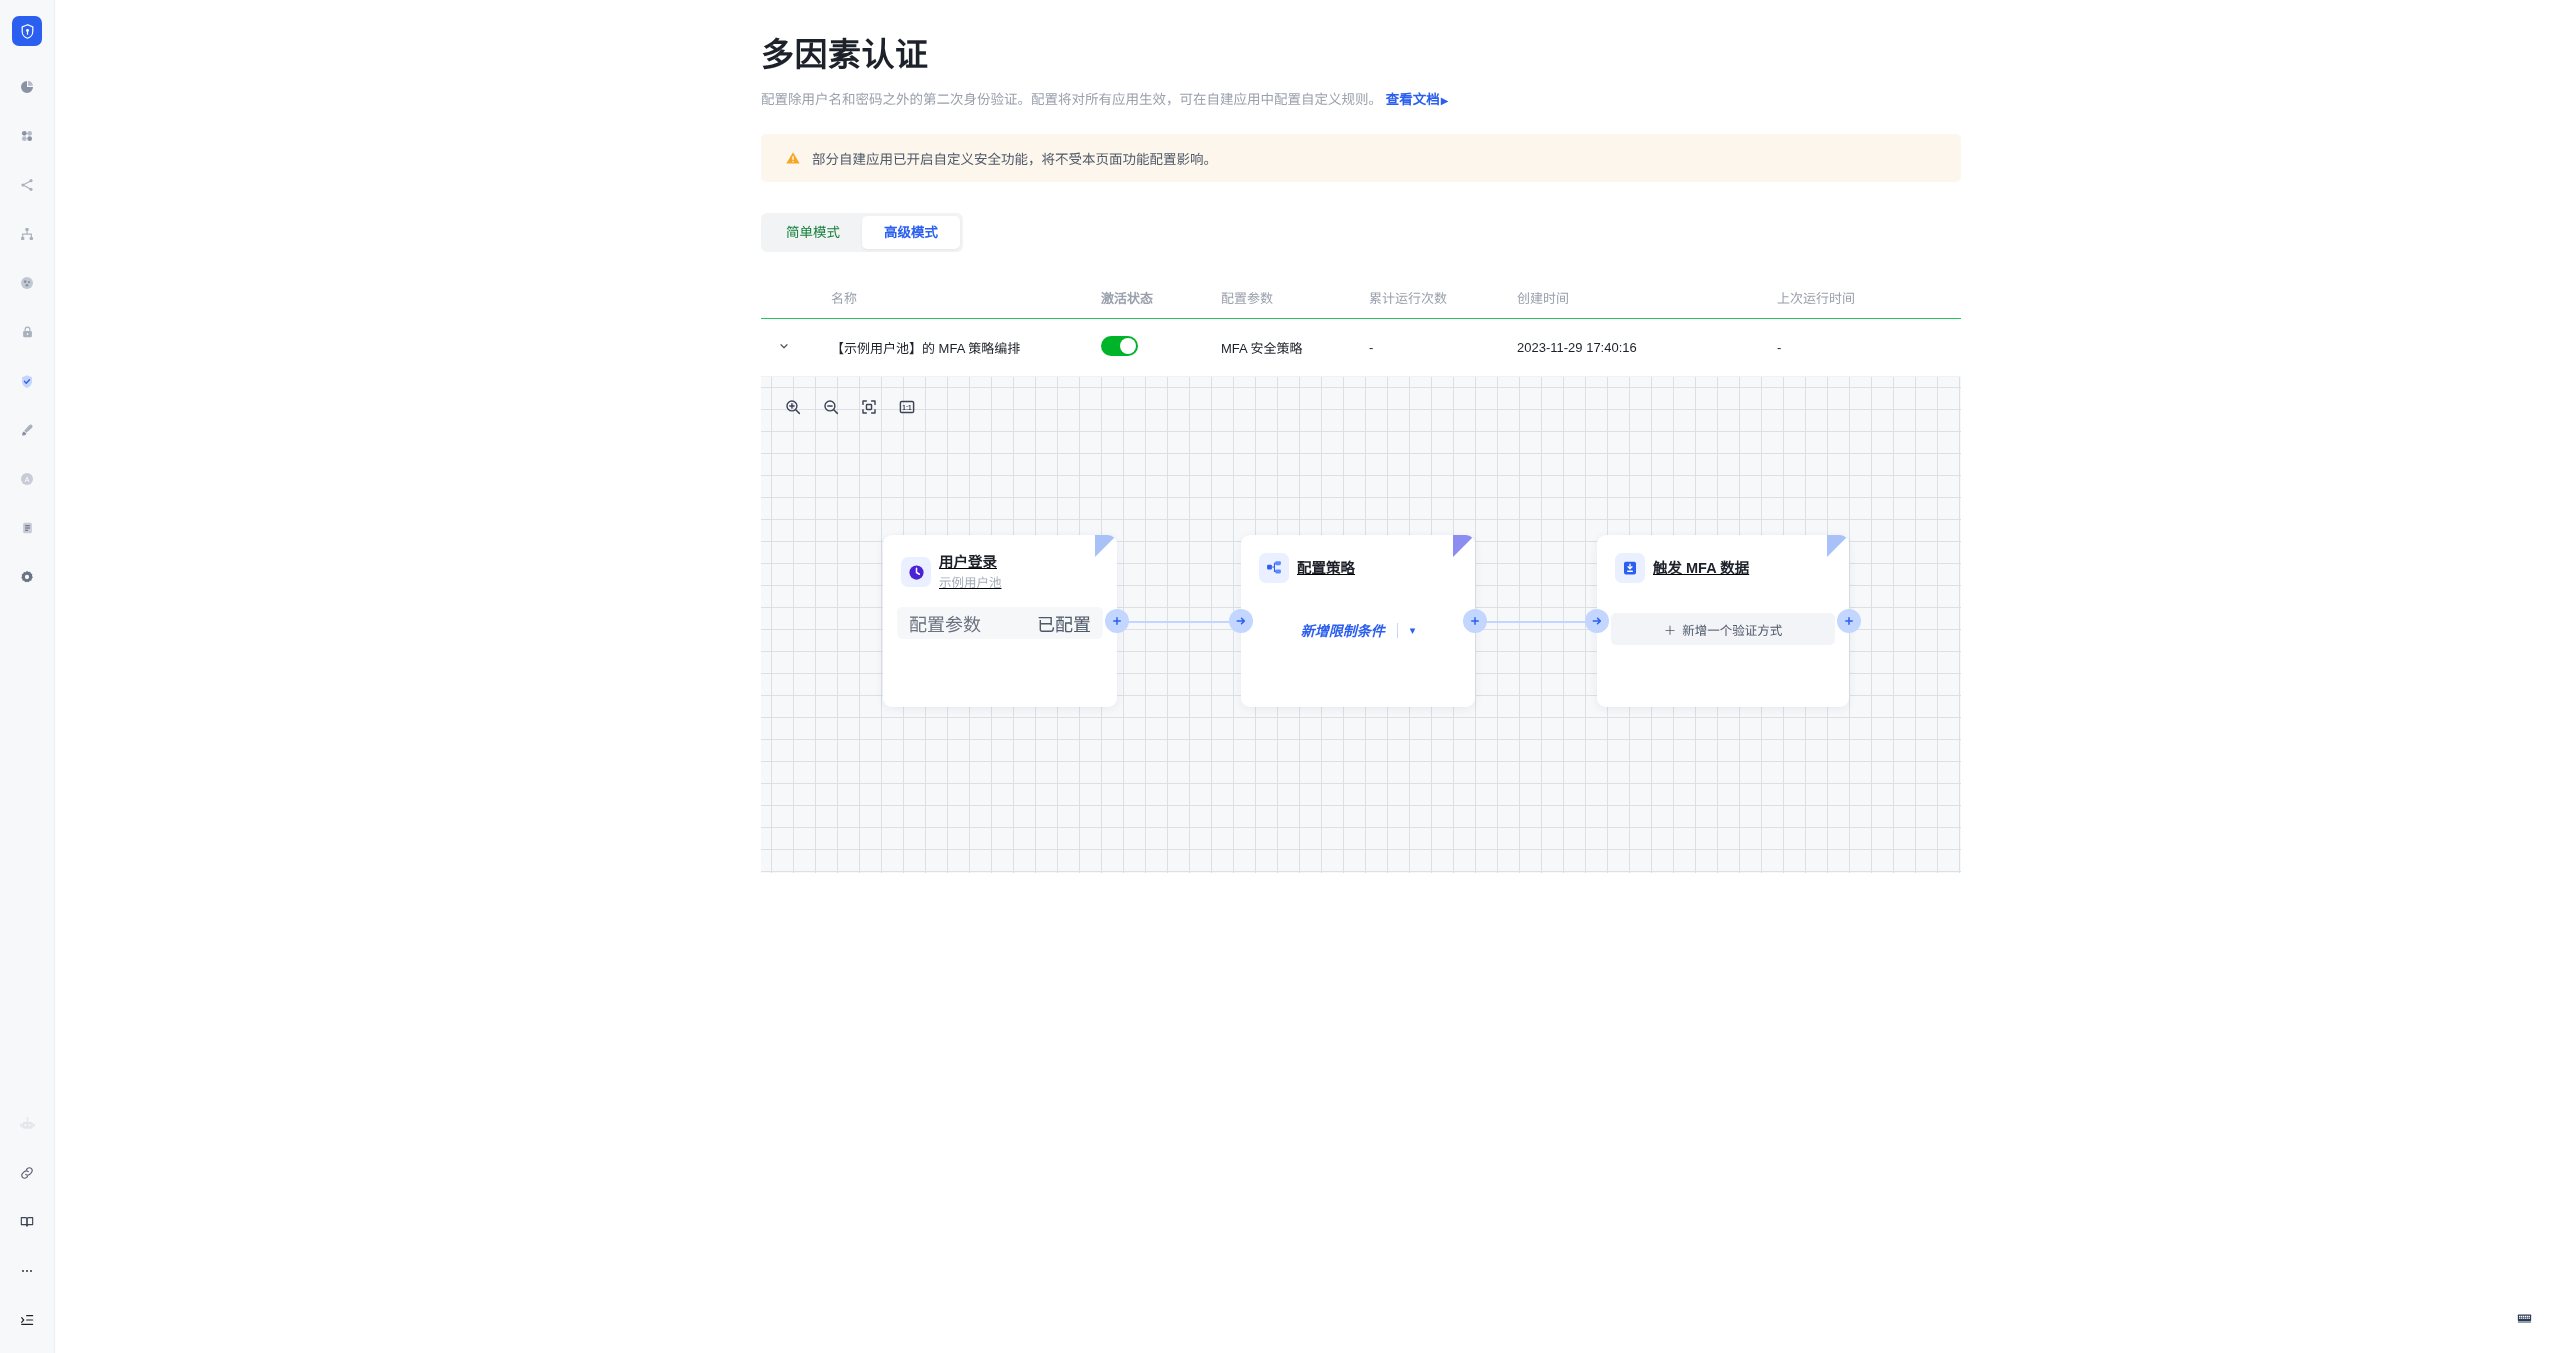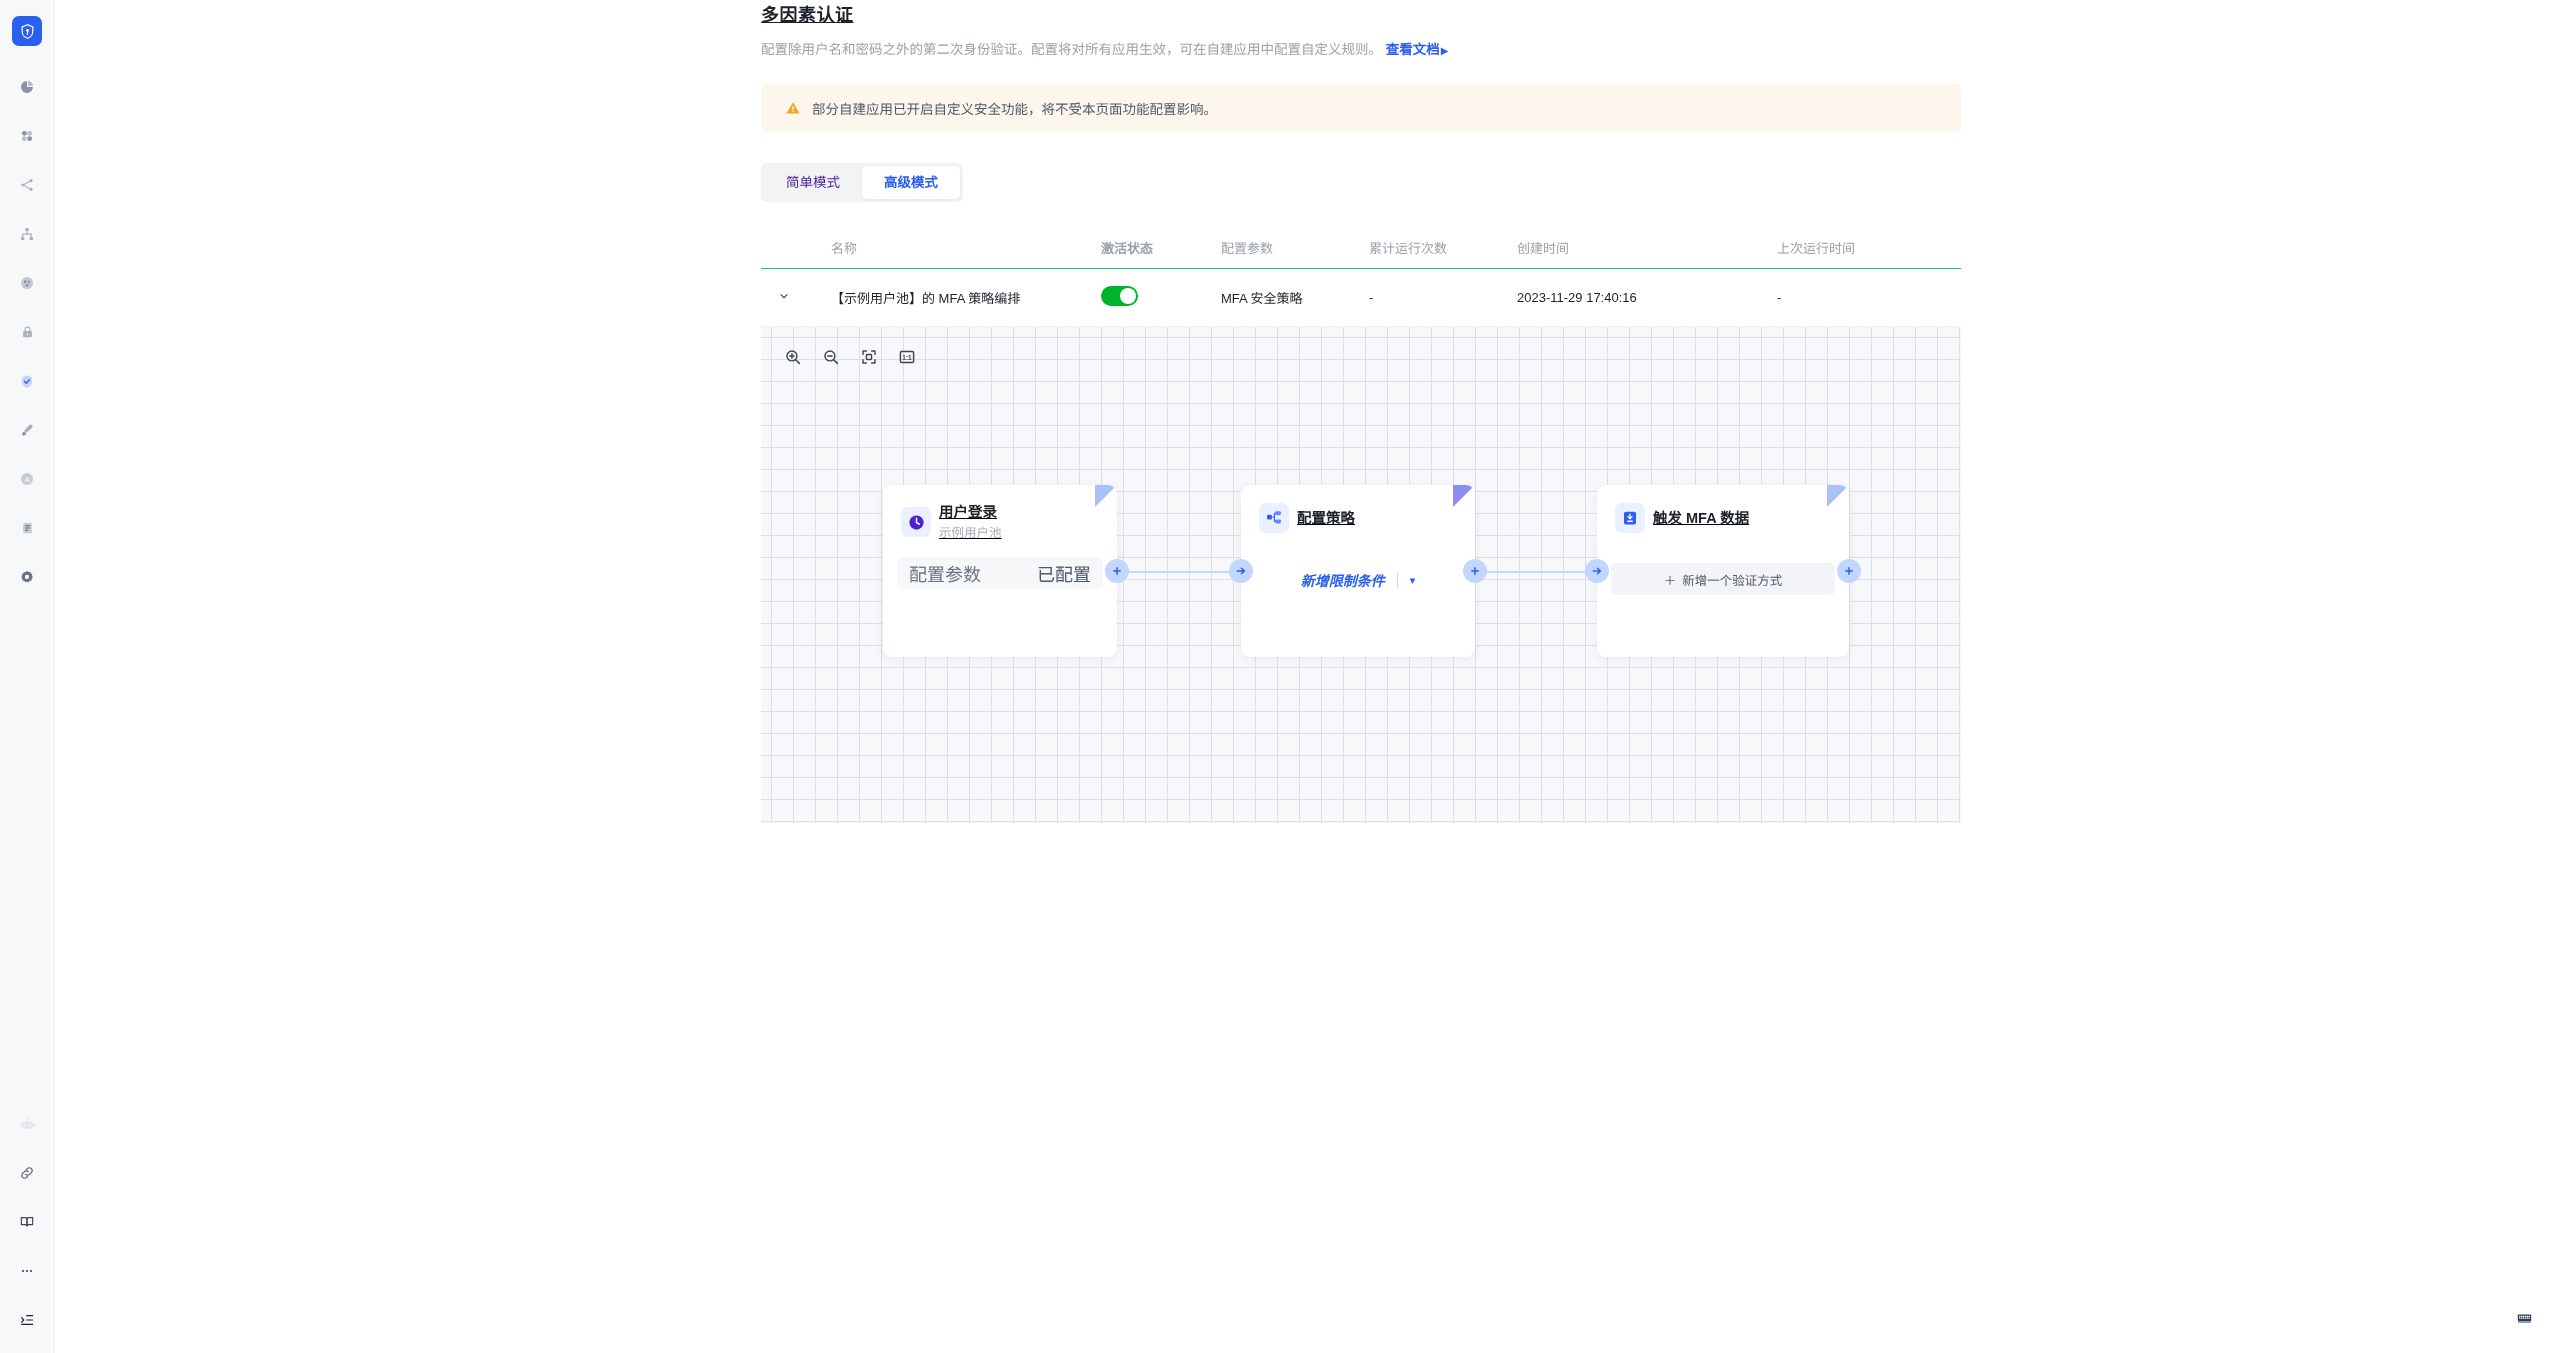--- a/index.html
+++ b/index.html
@@ -44,22 +44,22 @@
   .main {
     flex: 1 1 auto; height: 1353px; position: relative;
     background: #ffffff; overflow: hidden;
   }
   .content {
     position: absolute; left: 706px; top: 0;
     width: 1200px;
   }
 
   .page-title {
-    font-size: 18px; font-weight: bold; color: #1d2129;
-    letter-spacing: .5px;  text-decoration: underline;
+    font-size: 33px; font-weight: bold; color: #1d2129;
+    letter-spacing: .5px; margin-top: 28px;
   }
   .page-sub {
     margin-top: 14px; font-size: 13.5px; color: #9aa0ac; line-height: 20px;
   }
   .doc-link {
     color: #2b5ff0; font-weight: bold; text-decoration: none; cursor: pointer;
   }
   .doc-link .caret { font-size: 10px; margin-left: 1px; }
 
   
@@ -73,21 +73,21 @@
   .banner .warn-ico { margin-right: 11px; display: flex; }
   .banner-text { font-size: 13.5px; color: #4e5969; }
 
   
   .tabs {
     margin-top: 31px;
     display: inline-flex; background: #f2f3f5;
     border-radius: 6px; padding: 3px;
   }
   .tab {
-    padding: 8px 22px; font-size: 13.5px; color: #4c1d95;
+    padding: 8px 22px; font-size: 13.5px; color: #15803d;
     border-radius: 5px; cursor: pointer; line-height: 17px;
     white-space: nowrap;
   }
   .tab.active {
     background: #ffffff; color: #2b5ff0; font-weight: bold;
     box-shadow: 0 1px 3px rgba(0,0,0,.06);
   }
 
   
   .table { margin-top: 25px; width: 1200px; }

